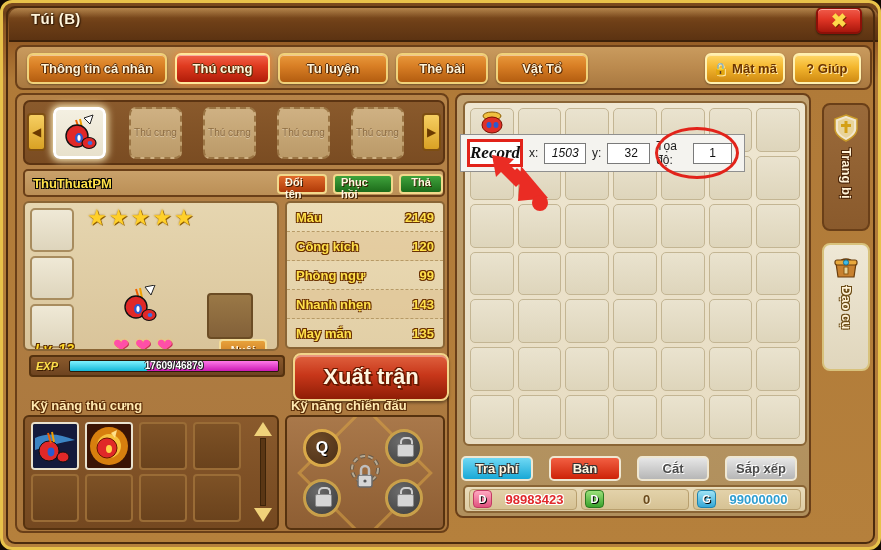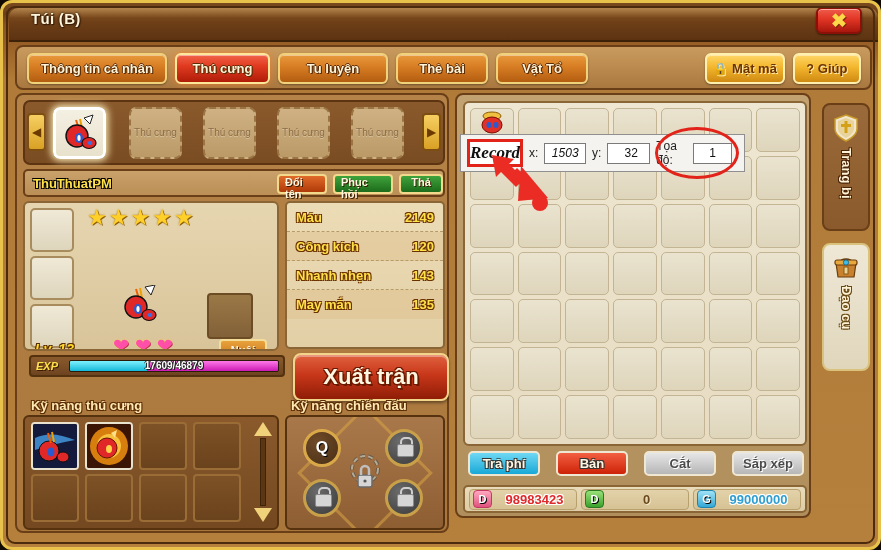--- a/index.html
+++ b/index.html
@@ -346,22 +346,22 @@
   #rec-t-inp { width: 46px; }
   #rec-spacer { flex: 1; }
   #red-arrow { position: absolute; left: 487px; top: 150px; width: 62px; height: 62px; pointer-events:none; }
   #red-ellipse {
     position: absolute; left: 652px; top: 124px; width: 84px; height: 52px;
     border: 3px solid #e2231a; border-radius: 50%; pointer-events:none;
   }
 
   
   #inv-actions {
-    position: absolute; left: 7px; top: 356px; width: 344px; height: 30px;
-    display: flex; align-items: flex-start; gap: 16px; padding: 0 4px;
+    position: absolute; left: 0; top: 356px; width: 344px; height: 30px;
+    display: flex; align-items: flex-end; gap: 16px; padding: 0 4px;
   }
   .act-btn {
     flex: 1; height: 25px; border-radius: 5px; cursor: pointer;
     display: flex; align-items: center; justify-content: center;
     font-size: 13px; font-weight: bold; color: #fff6e0;
     text-shadow: 1px 1px 0 #333,-1px -1px 0 #333,1px -1px 0 #333,-1px 1px 0 #333;
     border: 2px solid #efe7d2;
   }
   .act-blue { background: linear-gradient(180deg,#6fd8f4,#18a8d6); }
   .act-red  { background: linear-gradient(180deg,#f25f42,#cd2207); }
@@ -554,20 +554,24 @@
     <div id="stats">
       <div class="stat-row">
         <span class="stat-name">Máu</span>
         <span class="stat-val">2149</span>
       </div>
       <div class="stat-row">
         <span class="stat-name">Công kích</span>
         <span class="stat-val">120</span>
       </div>
       <div class="stat-row">
+        <span class="stat-name">Phòng ngự</span>
+        <span class="stat-val">99</span>
+      </div>
+      <div class="stat-row">
         <span class="stat-name">Nhanh nhẹn</span>
         <span class="stat-val">143</span>
       </div>
       <div class="stat-row">
         <span class="stat-name">May mắn</span>
         <span class="stat-val">135</span>
       </div>
     </div>
 
     <div id="xuattran">

